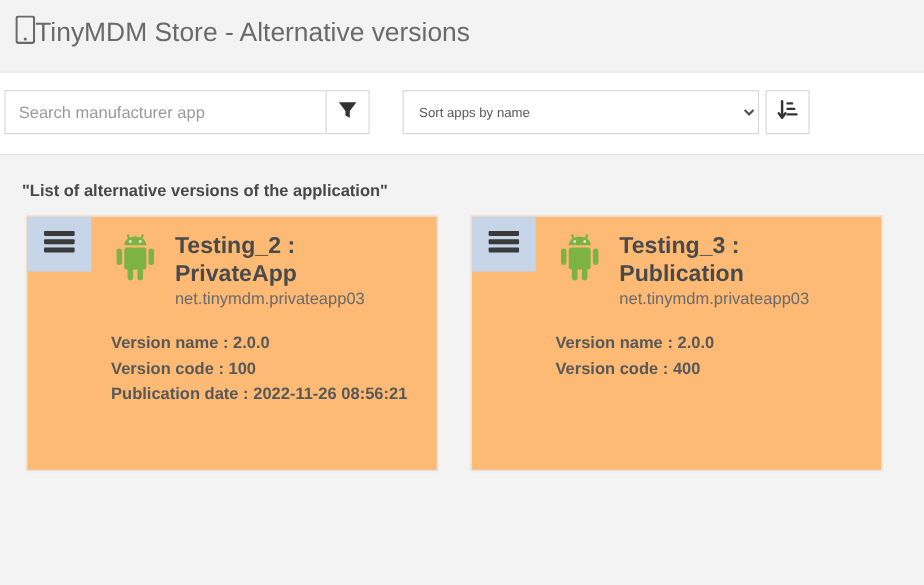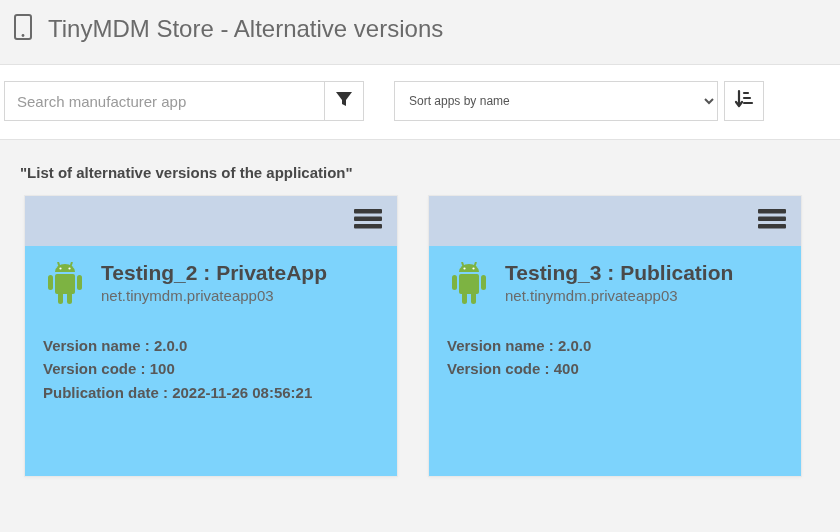--- a/index.html
+++ b/index.html
@@ -15,33 +15,33 @@
     display: flex;
     align-items: center;
     padding: 14px 14px 20px 14px;
     background: #f3f3f3;
   }
   .header svg { flex-shrink: 0; }
   .page-title {
     font-size: 24px;
     font-weight: 400;
     color: #6a6a6a;
-    margin-left: 16px;
+    margin-left: 0;
   }
   .toolbar {
     display: flex;
     gap: 30px;
     padding: 16px 4px 18px 4px;
     background: #fff;
     border-top: 1px solid #e2e2e2;
     border-bottom: 1px solid #e2e2e2;
   }
   .search-wrap {
     display: flex;
-    width: 360px;
+    width: 332px;
   }
   .search-input {
     flex: 1;
     height: 40px;
     border: 1px solid #d6d6d6;
     border-right: none;
     padding: 0 12px;
     font-size: 15px;
     color: #555;
     outline: none;
@@ -88,25 +88,25 @@
     color: #484848;
     padding: 24px 0 14px 20px;
   }
   .cards {
     display: flex;
     gap: 30px;
     padding: 0 24px;
   }
   .card {
     width: 374px;
-    background: #7dd3fc;
+    background: #fdba74;
     border: 1px solid #e8e8e8;
     box-shadow: 0 1px 3px rgba(0,0,0,0.03);
     display: flex;
-    flex-direction: column;
+    flex-direction: row;
     justify-content: center;
   }
   .card-head {
     height: 50px;
     background: #c7d5e8;
     display: flex;
     align-items: center;
     justify-content: flex-end;
     padding: 0 12px;
   }

